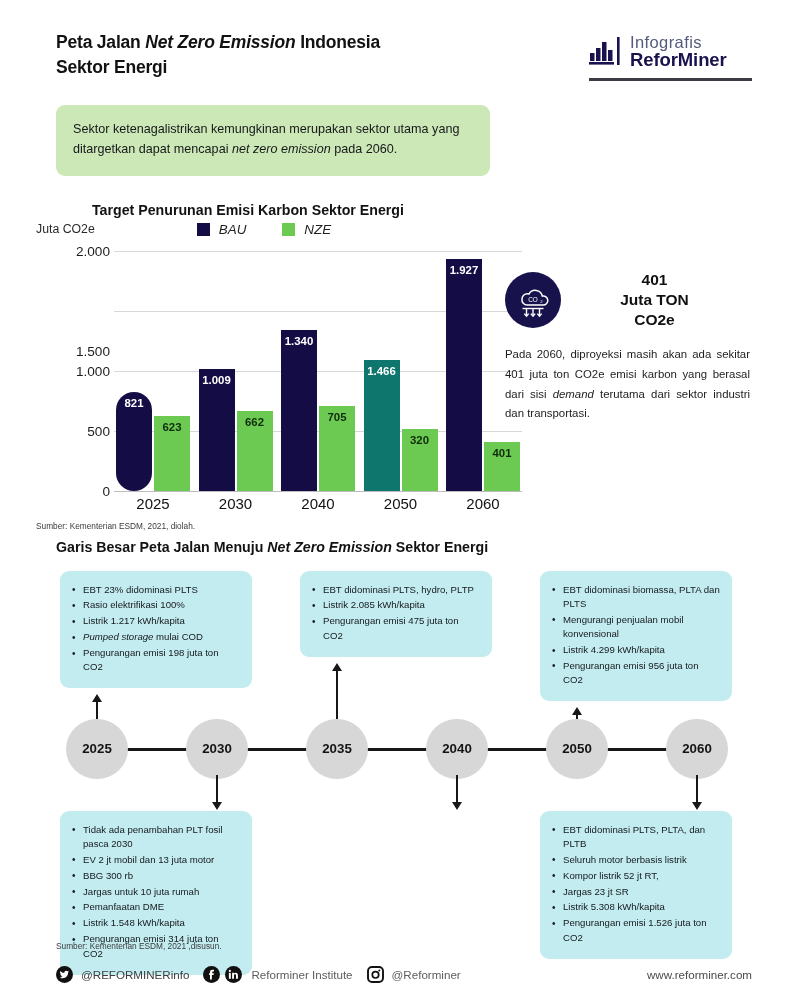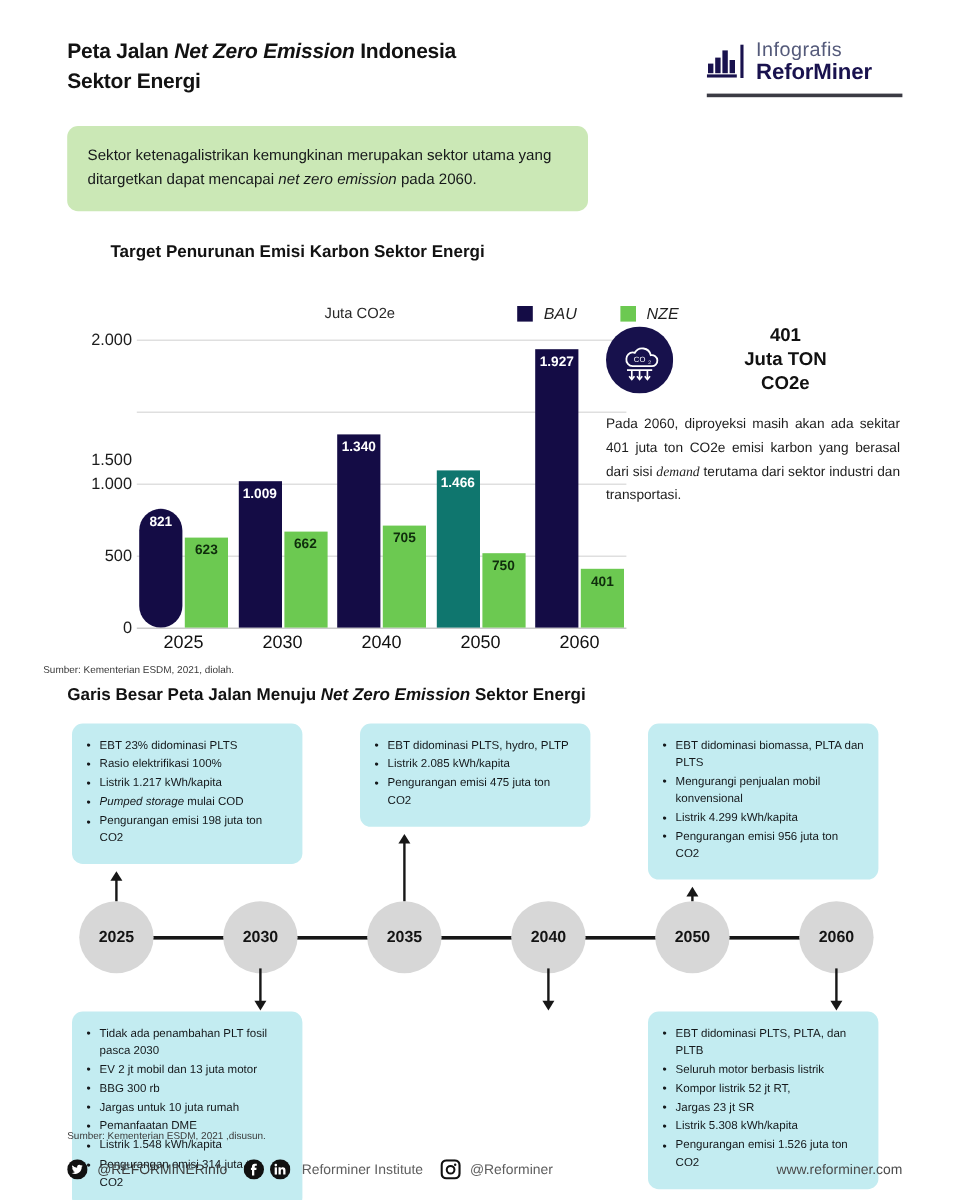--- a/index.html
+++ b/index.html
@@ -28,21 +28,21 @@
   
   .banner { margin: 24px 56px 0 56px; background: #cbe8b6; border-radius: 9px;
             padding: 14px 17px 16px 17px; width: 434px; }
   .banner p { font-size: 12.6px; line-height: 1.62; color: #16181a; }
   .banner .ital { font-style: italic; }
 
   
   .chart-section { position: relative; margin-top: 26px; padding-left: 36px; }
   .chart-title { font-size: 14.2px; font-weight: bold; text-align: left; color: #121212;
                  margin-left: 56px; }
-  .chart-head { display: flex; align-items: center; margin-top: 36px; justify-content: center; }
+  .chart-head { display: flex; align-items: center; margin-top: 4px; }
   .axis-unit { font-size: 12.3px; color: #2a2a2a; }
   .legend { display: flex; gap: 36px; margin-left: 102px; font-style: italic; }
   .legend-item { display: flex; align-items: center; gap: 9px; }
   .legend-swatch { width: 13px; height: 13px; display: inline-block; }
   .legend-label { font-size: 13.4px; color: #1f1f1f; }
 
   .plot { position: relative; width: 440px; height: 240px; margin-top: 14px; margin-left: 34px; }
   .gridline { position: absolute; left: 44px; right: -12px; height: 1px; background: #d8d8d8; }
   .gridline.zero { background: #bdbdbd; }
   .ytick { position: absolute; left: 0; width: 40px; text-align: right;
@@ -61,21 +61,21 @@
   .source { font-size: 8.3px; color: #3a3a3a; margin-top: 30px; margin-left: 0px; }
 
   
   .callout { position: absolute; left: 505px; top: 270px; width: 245px; }
   .callout-top { display: flex; align-items: center; gap: 14px; }
   .co2-badge { width: 56px; height: 56px; flex: none; }
   .callout-num { text-align: center; flex: 1; padding-right: 16px; }
   .callout-num div { font-size: 15.5px; font-weight: bold; color: #111; line-height: 1.28; }
   .callout-body { margin-top: 16px; font-size: 11.4px; line-height: 1.72; color: #1d1d1d;
                   text-align: justify; }
-  .callout-body .ital { font-style: italic; font-family: Liberation Serif, serif; }
+  .callout-body .ital { font-style: italic; }
 
   
   .roadmap-title { margin: 0 0 0 56px; font-size: 14.2px; font-weight: bold; color: #121212; }
   .roadmap-title .ital { font-style: italic; }
   .roadmap { position: relative; margin-top: 16px; height: 370px; }
 
   .tl-box { position: absolute; background: #c3ecf1; border-radius: 9px;
             padding: 12px 12px 12px 10px; }
   .tl-box ul { list-style: none; }
   .tl-box li { font-size: 9.6px; line-height: 1.5; color: #15191c; padding-left: 13px;
@@ -190,21 +190,21 @@
             </div>
             <div class="bar nze" style="height: 84.6px; background: rgb(108, 201, 81);">
               <span>705</span>
             </div>
           </div>
           <div class="group">
             <div class="bar bau" style="height: 131px; background: #0f766e;">
               <span>1.466</span>
             </div>
             <div class="bar nze" style="height: 61.2px; background: rgb(108, 201, 81);">
-              <span>750</span>
+              <span>320</span>
             </div>
           </div>
           <div class="group">
             <div class="bar bau" style="height: 231.24px; background: rgb(20, 12, 69);">
               <span>1.927</span>
             </div>
             <div class="bar nze" style="height: 48.12px; background: rgb(108, 201, 81);">
               <span>401</span>
             </div>
           </div>

